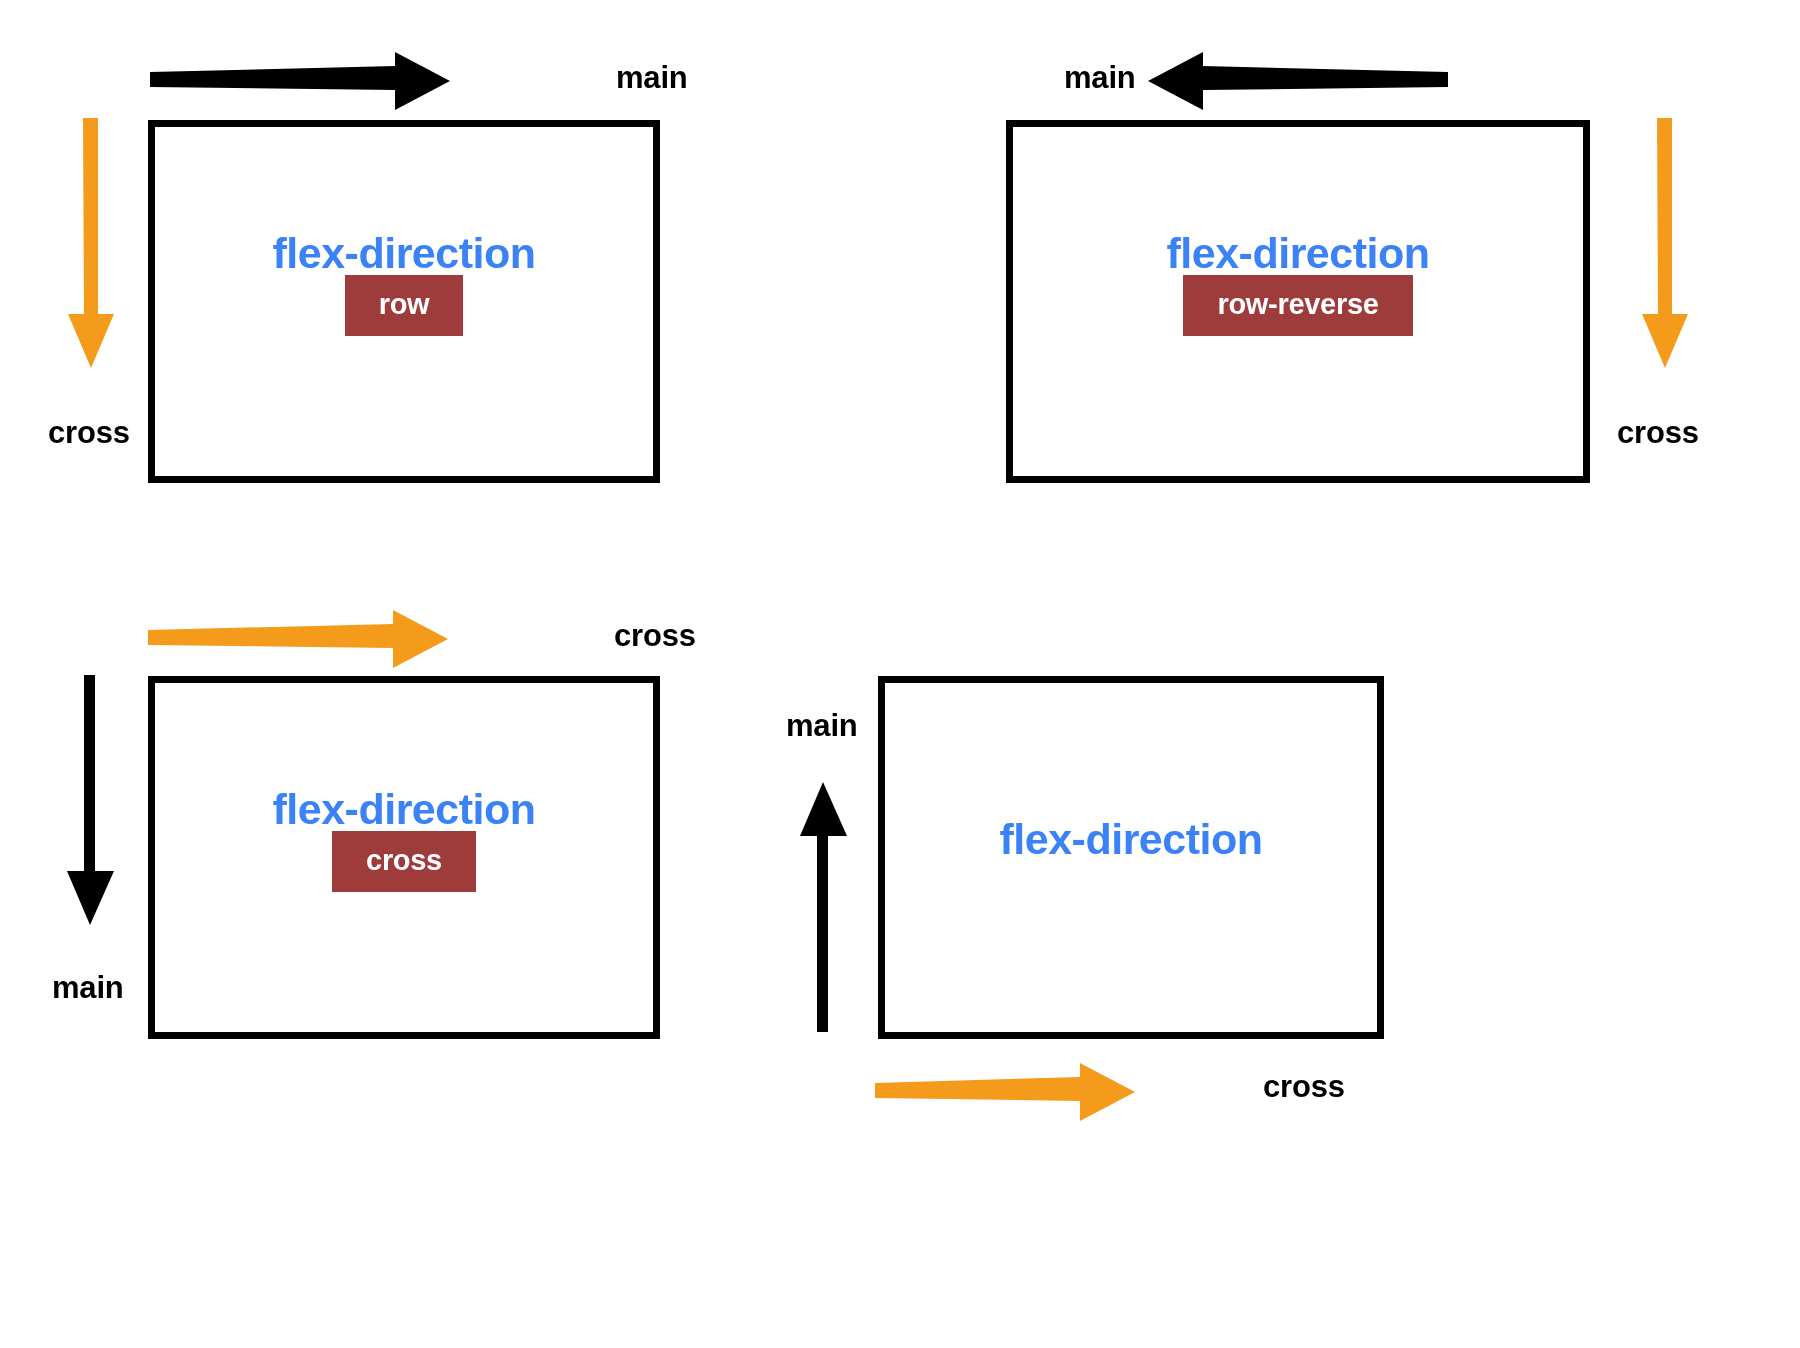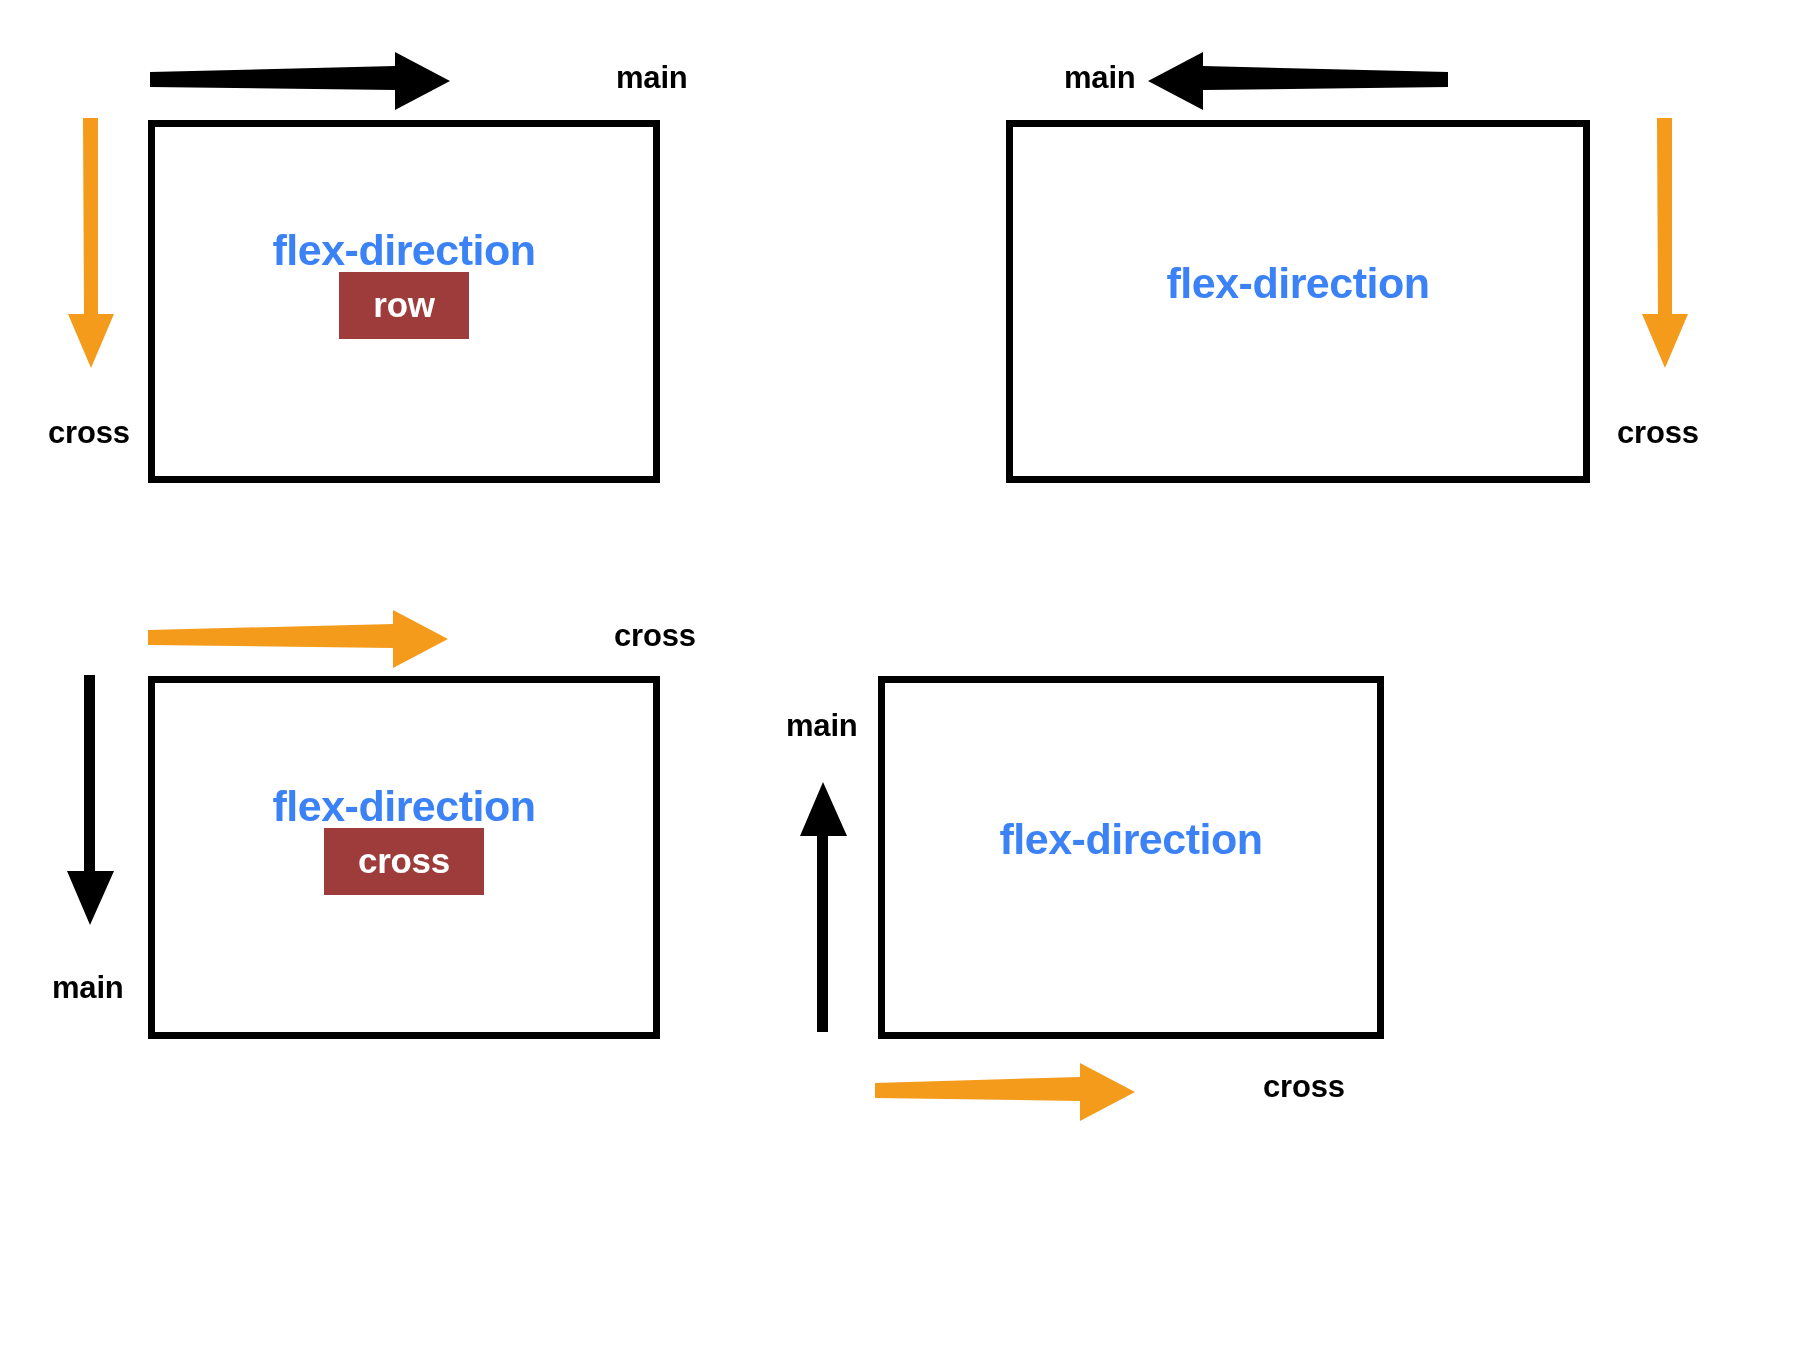--- a/index.html
+++ b/index.html
@@ -46,21 +46,21 @@
     font-size: 43px;
     font-weight: bold;
     color: #3b82f6;
     letter-spacing: -0.5px;
     line-height: 1;
     white-space: nowrap;
   }
   .value-badge {
     background: #9E3C3C;
     color: #ffffff;
-    font-size: 35px;
+    font-size: 29px;
     font-weight: bold;
     line-height: 1;
     padding: 15px 34px 17px 34px;
     white-space: nowrap;
     letter-spacing: -0.3px;
   }
 
   
   .axis-label {
     position: absolute;
@@ -119,20 +119,21 @@
     <div class="arrow" style="left:1636px; top:118px;">
       <svg width="58" height="250" viewBox="0 0 58 250">
         <polygon points="21,0 36,0 36,196 52,196 29,250 6,196 22,196" fill="#F59B1C"></polygon>
       </svg>
     </div>
     <div class="axis-label" style="left:1617px; top:417px;">cross</div>
 
     <div class="flexbox" style="left:1006px; top:120px; width:584px; height:363px;">
       <div class="stack">
         <div class="prop-name">flex-direction</div>
+        <div class="value-badge">row-reverse</div>
       </div>
     </div>
   </div>
 
   <div class="panel">
 
     <div class="arrow" style="left:148px; top:610px;">
       <svg width="300" height="58" viewBox="0 0 300 58">
         <polygon points="0,20 245,14 245,0 300,29 245,58 245,38 0,35" fill="#F59B1C"></polygon>
       </svg>

